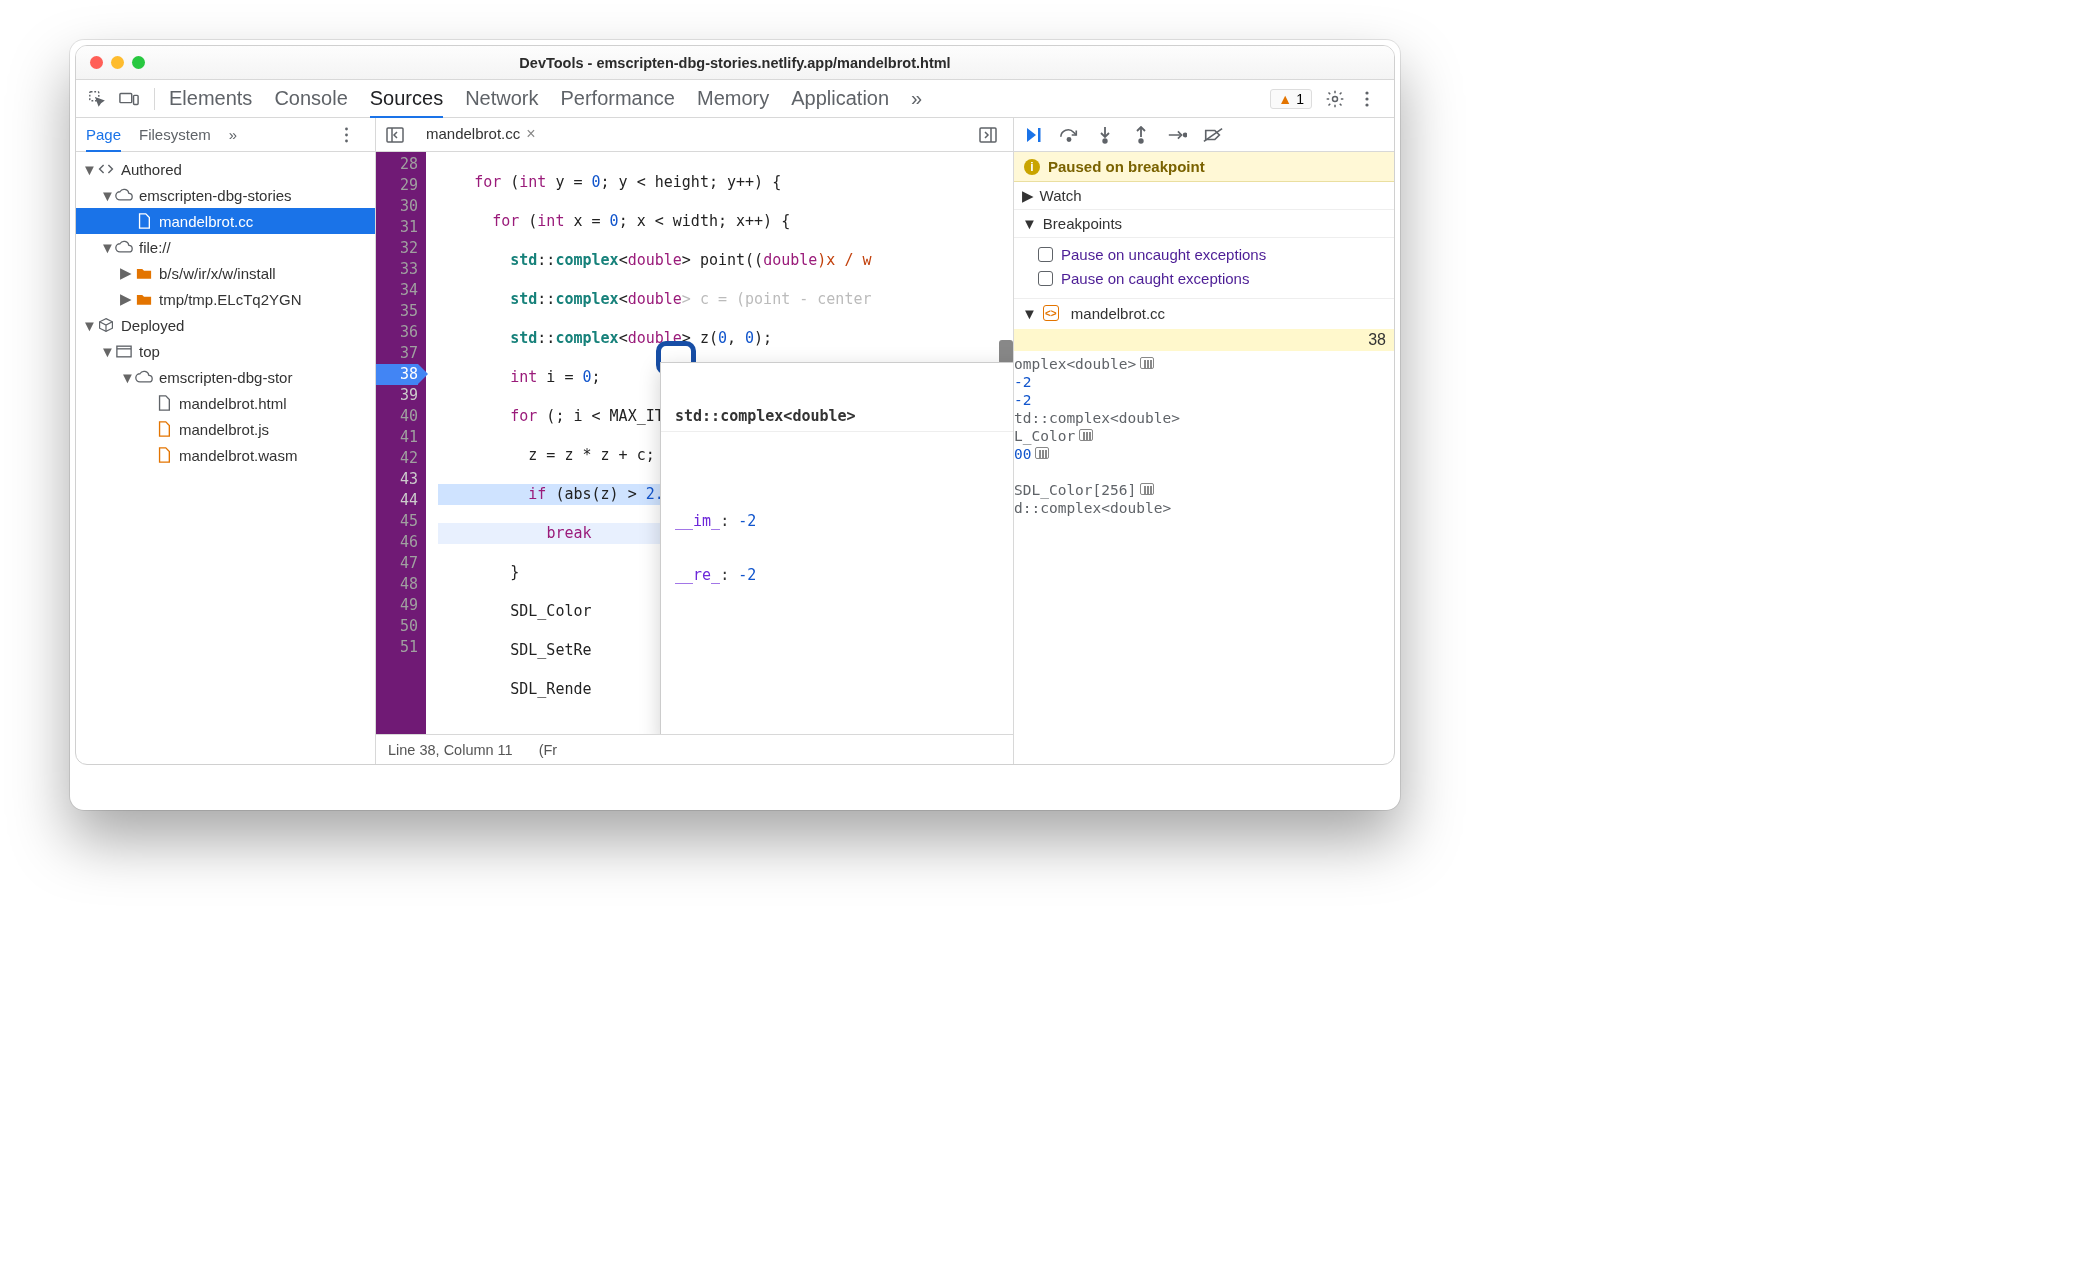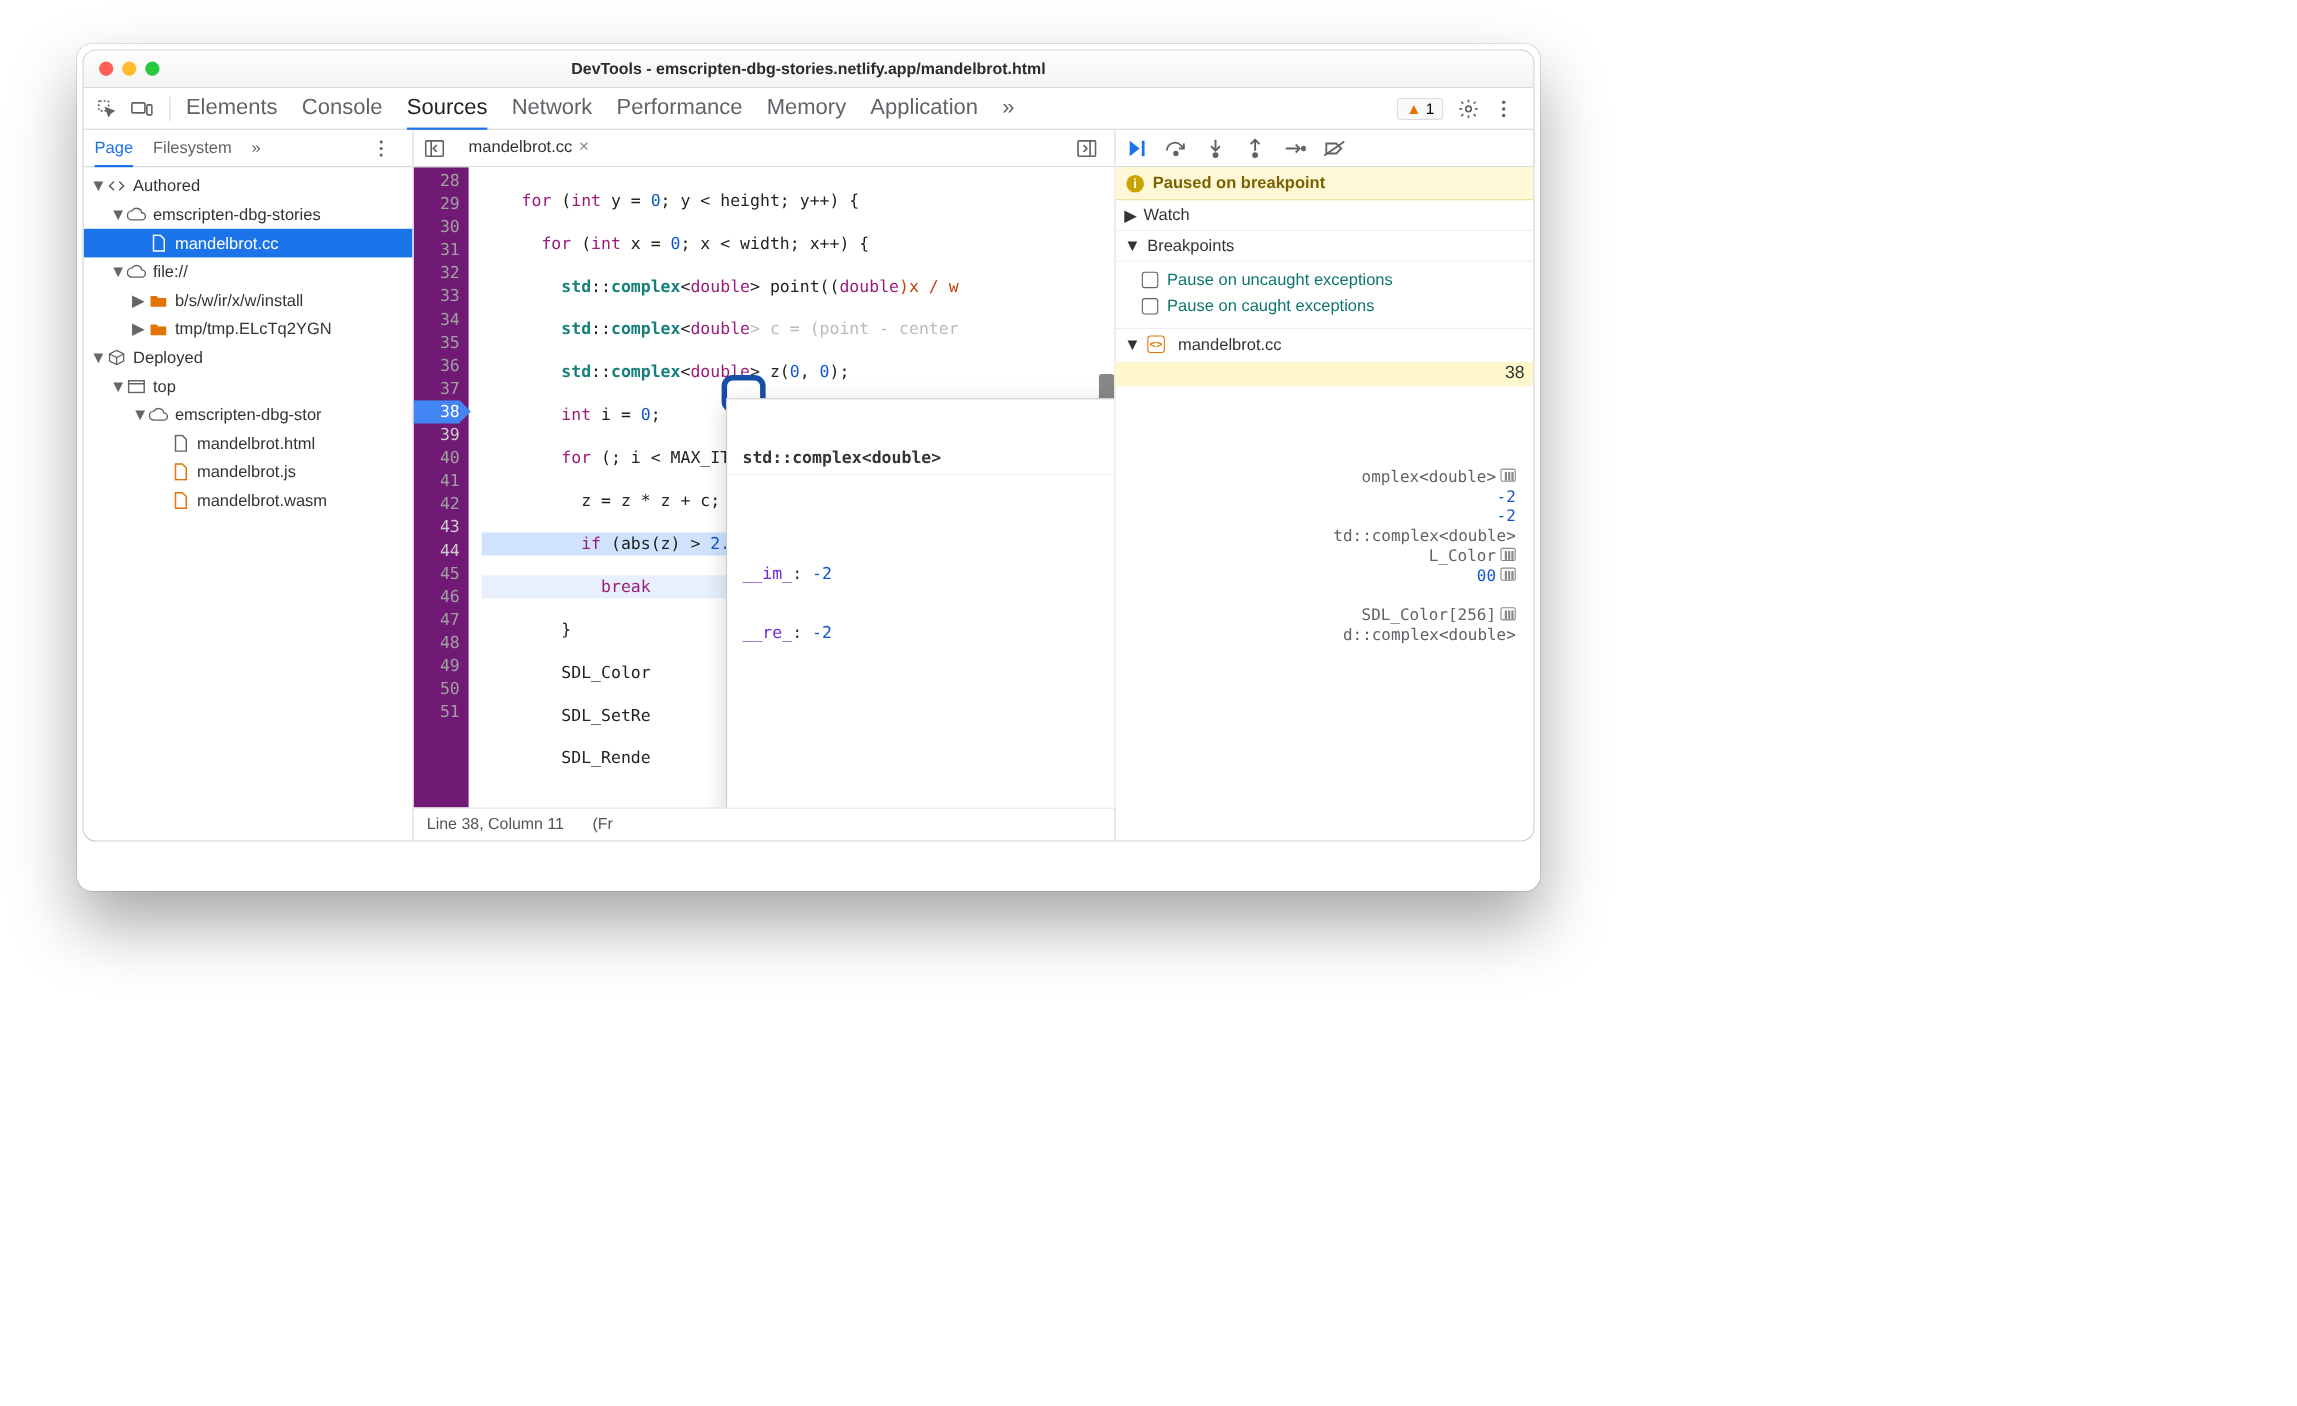--- a/index.html
+++ b/index.html
@@ -63,21 +63,21 @@
   .zcircle { position: absolute; left: 230px; top: 189px; width: 40px; height: 34px; border: 5px solid #174ea6; border-radius: 10px; z-index: 15; pointer-events: none; }
   .scroll-ind { position: absolute; right: 0; top: 188px; width: 14px; height: 24px; background: #888; border-radius: 3px; }
   .status { height: 30px; border-top: 1px solid #d8d8d8; display: flex; align-items: center; font-size: 14.5px; color: #555; padding-left: 12px; gap: 26px; }
   
   .right { width: 380px; display: flex; flex-direction: column; }
   .dbgbar { height: 34px; border-bottom: 1px solid #d8d8d8; display: flex; align-items: center; padding: 0 8px; gap: 14px; }
   .dbgicon { width: 22px; height: 22px; display: flex; align-items: center; justify-content: center; color: #5f6368; cursor: pointer; }
   .resume svg path { fill: #1a73e8; }
   .banner { background: #fff8d6; color: #7a6200; font-weight: 600; font-size: 15px; padding: 6px 10px; border-bottom: 1px solid #eadfa0; display: flex; align-items: center; gap: 8px; }
   .secthead { height: 28px; display: flex; align-items: center; padding: 0 8px; border-bottom: 1px solid #eee; font-size: 15px; color: #333; gap: 6px; cursor: pointer; }
-  .sectbody { padding: 4px 8px 8px 24px; font-size: 15px; color: #0f766e; border-bottom: 1px solid #eee; }
+  .sectbody { padding: 4px 8px 8px 24px; font-size: 15px; color: #4c1d95; border-bottom: 1px solid #eee; }
   .chk { display: flex; align-items: center; gap: 8px; height: 24px; }
   .chkbox { width: 15px; height: 15px; border: 1.5px solid #5f6368; border-radius: 3px; }
   .bpfile { color: #333; }
   .bpline { background: #fff8cc; width: 100%; padding: 2px 8px; text-align: right; color: #333; margin-top: 2px; }
   .scope { padding: 4px 0 0 0; }
   .scopeline { font-family: Menlo, monospace; font-size: 14.5px; padding: 1px 8px 1px 0; white-space: nowrap; overflow: hidden; color: #333; }
   .scopeline .v { color: #1155cc; }
   .scopeline .t { color: #5f6368; }
   .memico { display:inline-block; width:14px; height:12px; border:1.2px solid #888; border-radius:2px; margin-left:4px; position:relative; }
   .memico::before { content:""; position:absolute; left:3px; top:2px; width:2px; height:8px; background:#888; box-shadow:3px 0 0 #888, 6px 0 0 #888; }
@@ -429,21 +429,21 @@
               <span>Pause on caught exceptions</span>
             </div>
         </div>
         <div class="secthead" style="border-bottom:none">
             <span>▼</span>
             <span class="cppicon">&lt;&gt;</span>
             <span class="bpfile">mandelbrot.cc</span>
           </div>
         <div class="bpline">38</div>
 
-        <div class="scope" style="margin-top:70px; text-align:right; padding-right:8px">
+        <div class="scope" style="text-align:left; padding-right:8px">
           <div class="scopeline"><span class="t">omplex&lt;double&gt;</span><span class="memico"></span></div>
           <div class="scopeline"><span class="v">-2</span></div>
           <div class="scopeline"><span class="v">-2</span></div>
           <div class="scopeline"><span class="t">td::complex&lt;double&gt;</span></div>
           <div class="scopeline"><span class="t">L_Color</span><span class="memico"></span></div>
           <div class="scopeline"><span class="v">00</span><span class="memico"></span></div>
           <div class="scopeline" style="height:18px"></div>
           <div class="scopeline"><span class="t">SDL_Color[256]</span><span class="memico"></span></div>
           <div class="scopeline"><span class="t">d::complex&lt;double&gt;</span></div>
         </div>

